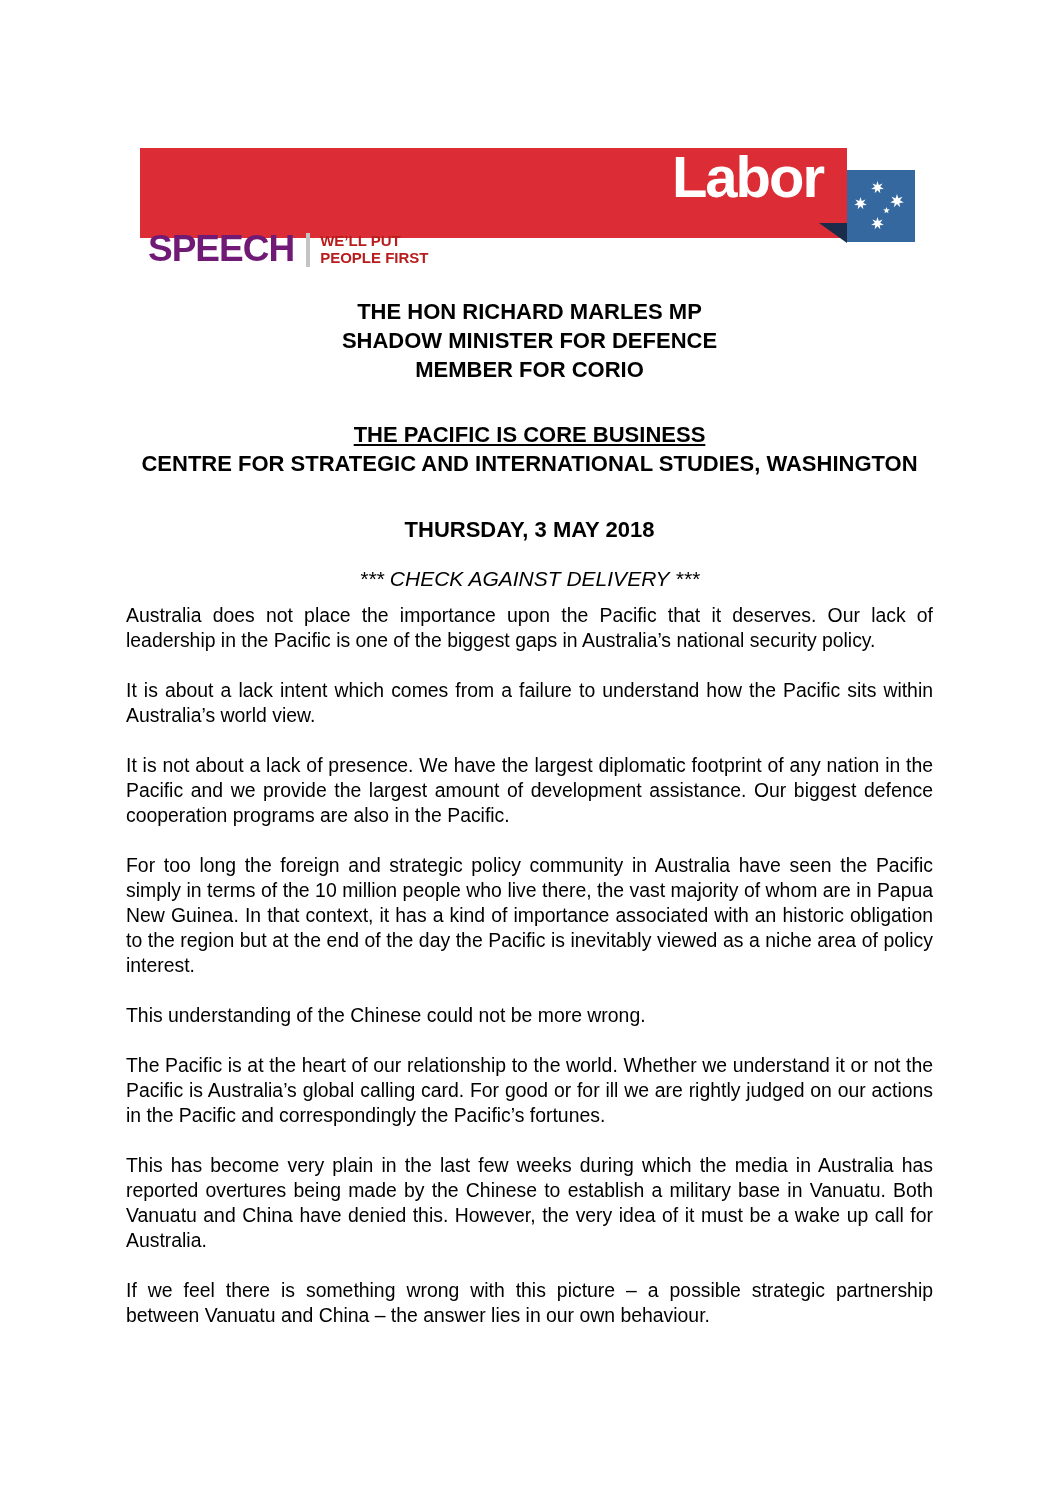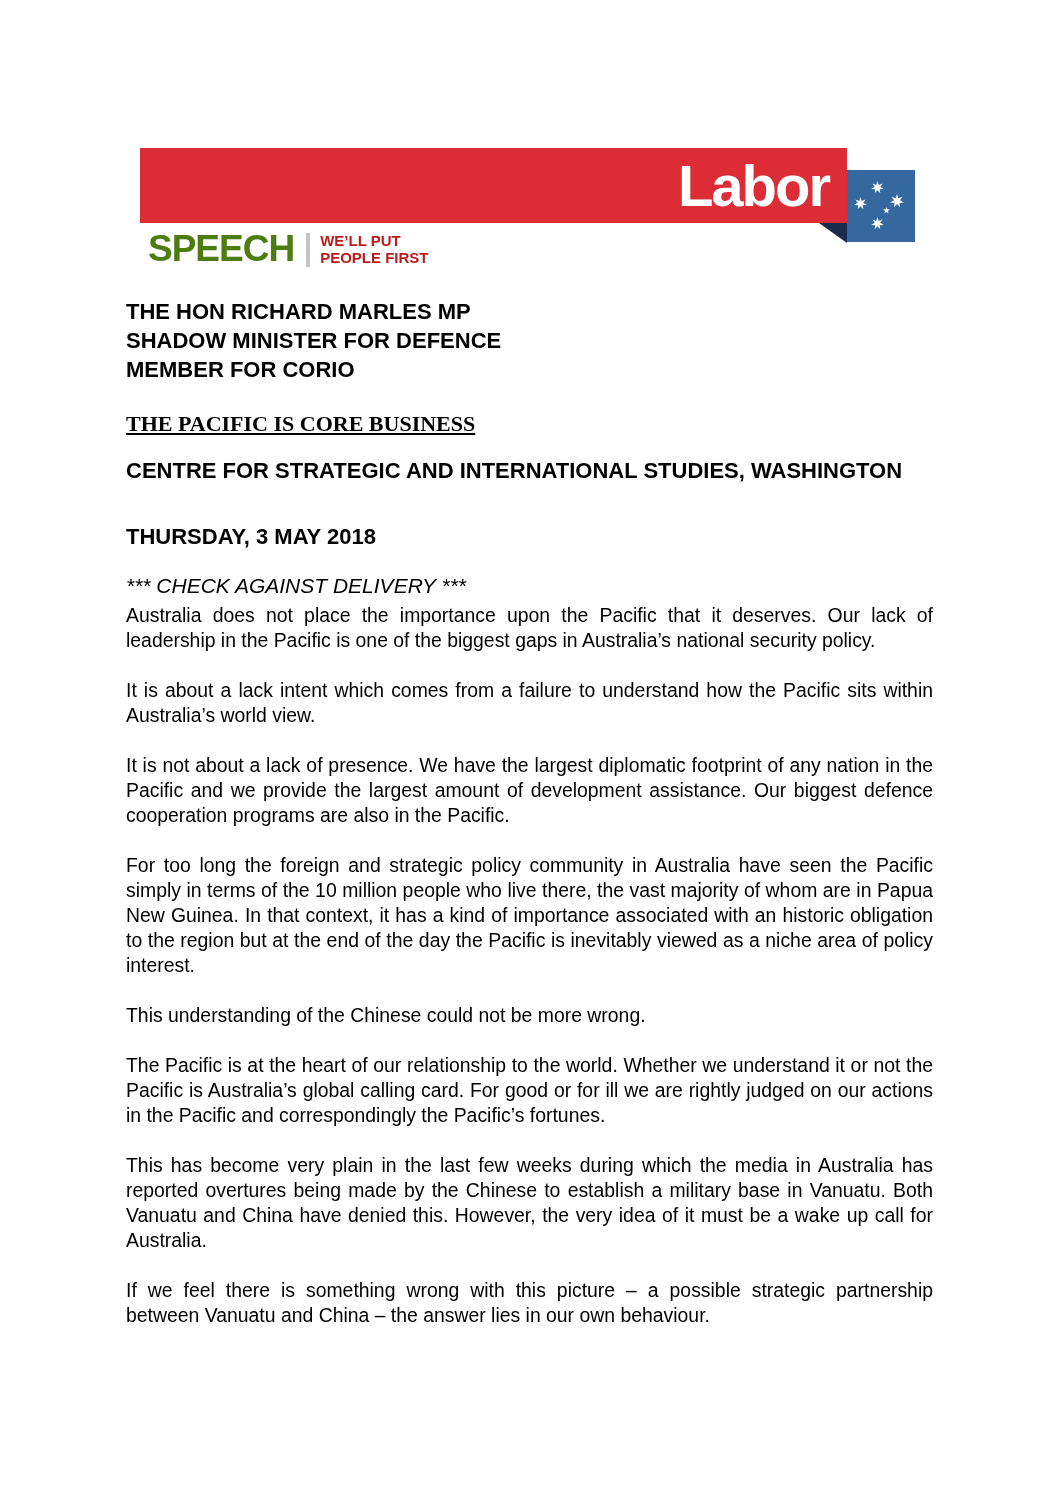--- a/index.html
+++ b/index.html
@@ -9,24 +9,24 @@
     width:1058px; height:1497px;
     background:#ffffff;
     font-family:"Liberation Sans", sans-serif;
     color:#000000;
     overflow:hidden;
   }
 
   
   .logo { position:absolute; left:140px; top:148px; width:780px; height:124px; }
   .red-banner {
-    position:absolute; left:0; top:0; width:707px; height:75px;
+    position:absolute; left:0; top:0; width:707px; height:90px;
     background:#DC2C35;
-    display:flex; align-items:center; justify-content:flex-end;
-    padding-right:18px;
+    display:flex; justify-content:flex-end;
+    padding-right:24px;
   }
   .labor-wordmark {
     color:#ffffff; font-weight:bold; font-size:58px; line-height:1;
     letter-spacing:-2px;
   }
   .blue-square {
     position:absolute; left:707px; top:22px; width:68px; height:72px;
     background:#35689F;
   }
   .ribbon-fold {
@@ -37,38 +37,38 @@
   .star { position:absolute; line-height:0; }
   .star svg { display:block; }
   .star-top    { left:24px; top:11px; }
   .star-left   { left:7px;  top:27px; }
   .star-right  { left:43px; top:24px; }
   .star-small  { left:36px; top:37px; }
   .star-bottom { left:24px; top:47px; }
 
   .speech-row { position:absolute; left:8px; top:82px; display:flex; align-items:flex-start; }
   .speech-label {
-    color:#4d7c0f; font-weight:bold; font-size:37px; line-height:38px;
+    color:#701a75; font-weight:bold; font-size:37px; line-height:38px;
     letter-spacing:-1px;
   }
   .speech-divider {
     width:4px; height:34px; background:#C4C4C4; margin:3px 10px 0 12px;
   }
   .tagline {
     color:#b91c1c; font-weight:bold; font-size:15px; line-height:17px;
     padding-top:2px; letter-spacing:0px;
   }
 
   
   .header-text {
     position:absolute; left:126px; top:297px; width:807px;
-    text-align:left; font-weight:bold; font-size:22px; line-height:29px;
+    text-align:center; font-weight:bold; font-size:22px; line-height:29px;
   }
-  .header-text .speech-title { margin-top:25px; text-decoration:underline;font-family:Liberation Serif, serif; }
-  .header-text .venue { margin-top:18px; }
+  .header-text .speech-title { margin-top:36px; text-decoration:underline; }
+  .header-text .venue { }
   .header-text .date  { margin-top:37px; }
   .header-text .check { margin-top:20px; font-weight:normal; font-style:italic; font-size:21px; }
 
   
   .body-text { position:absolute; left:126px; top:603px; width:807px; }
   .body-text p {
     font-size:19.4px; line-height:25px; text-align:justify;
     margin:0 0 25px 0;
   }
 </style>

